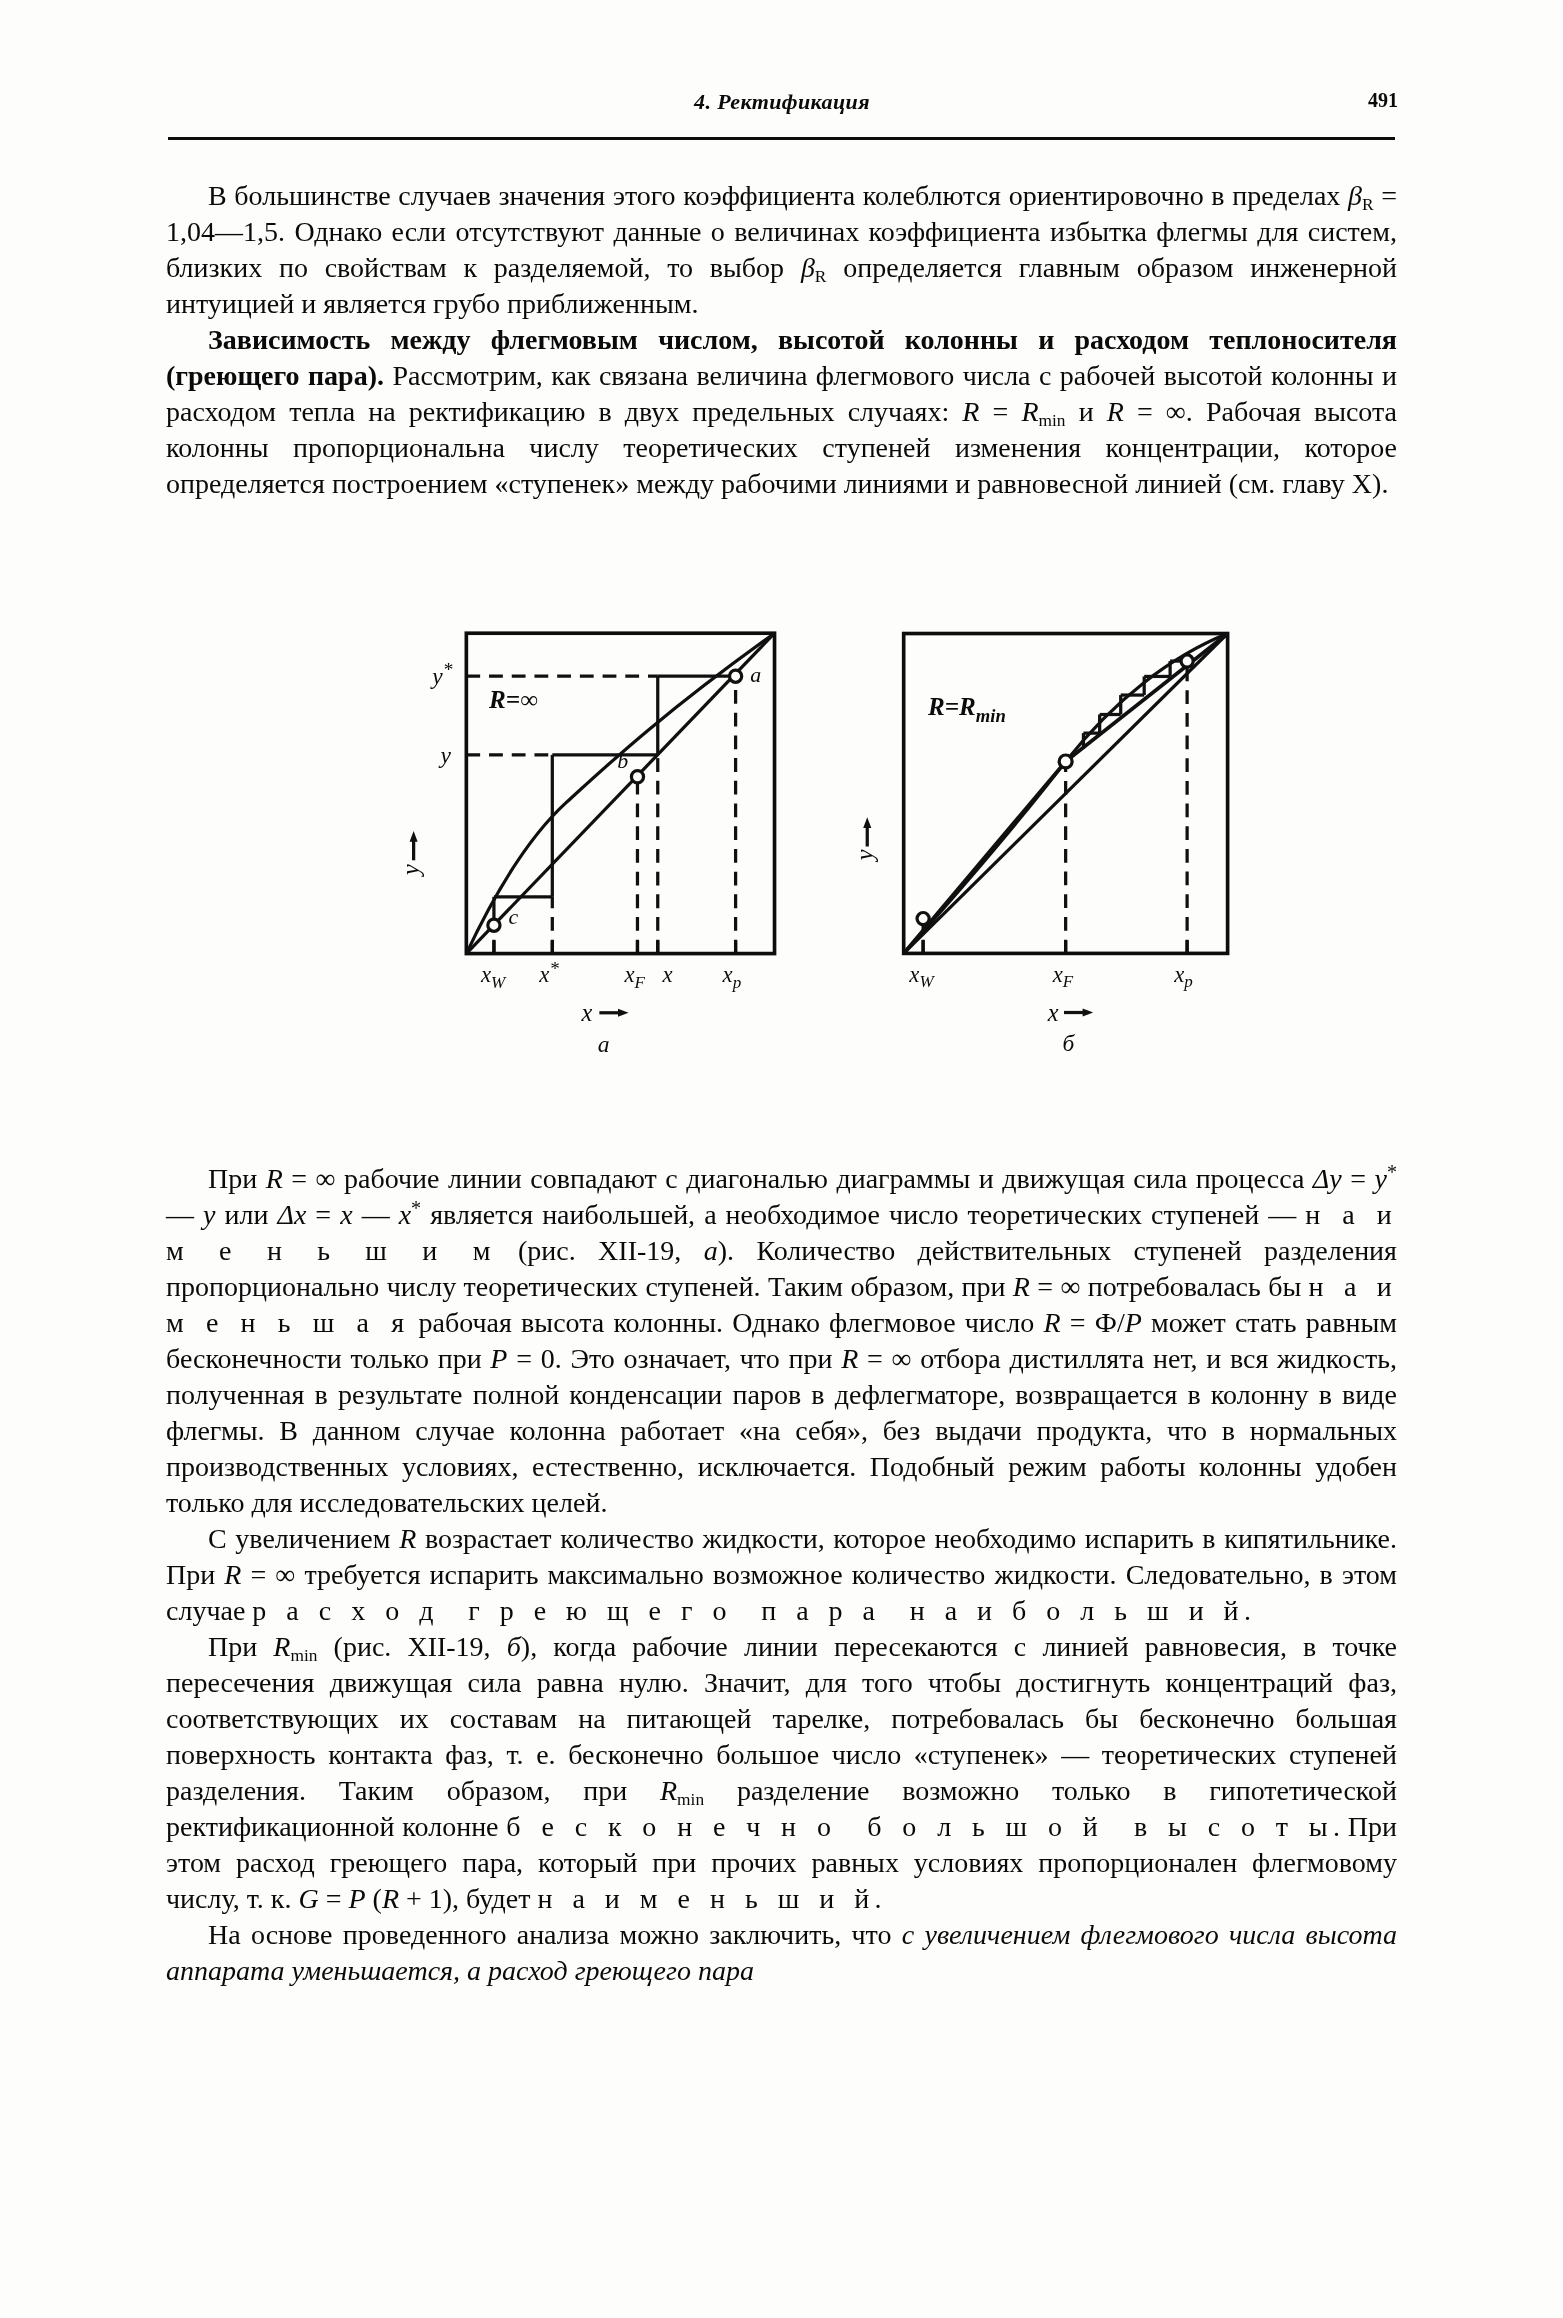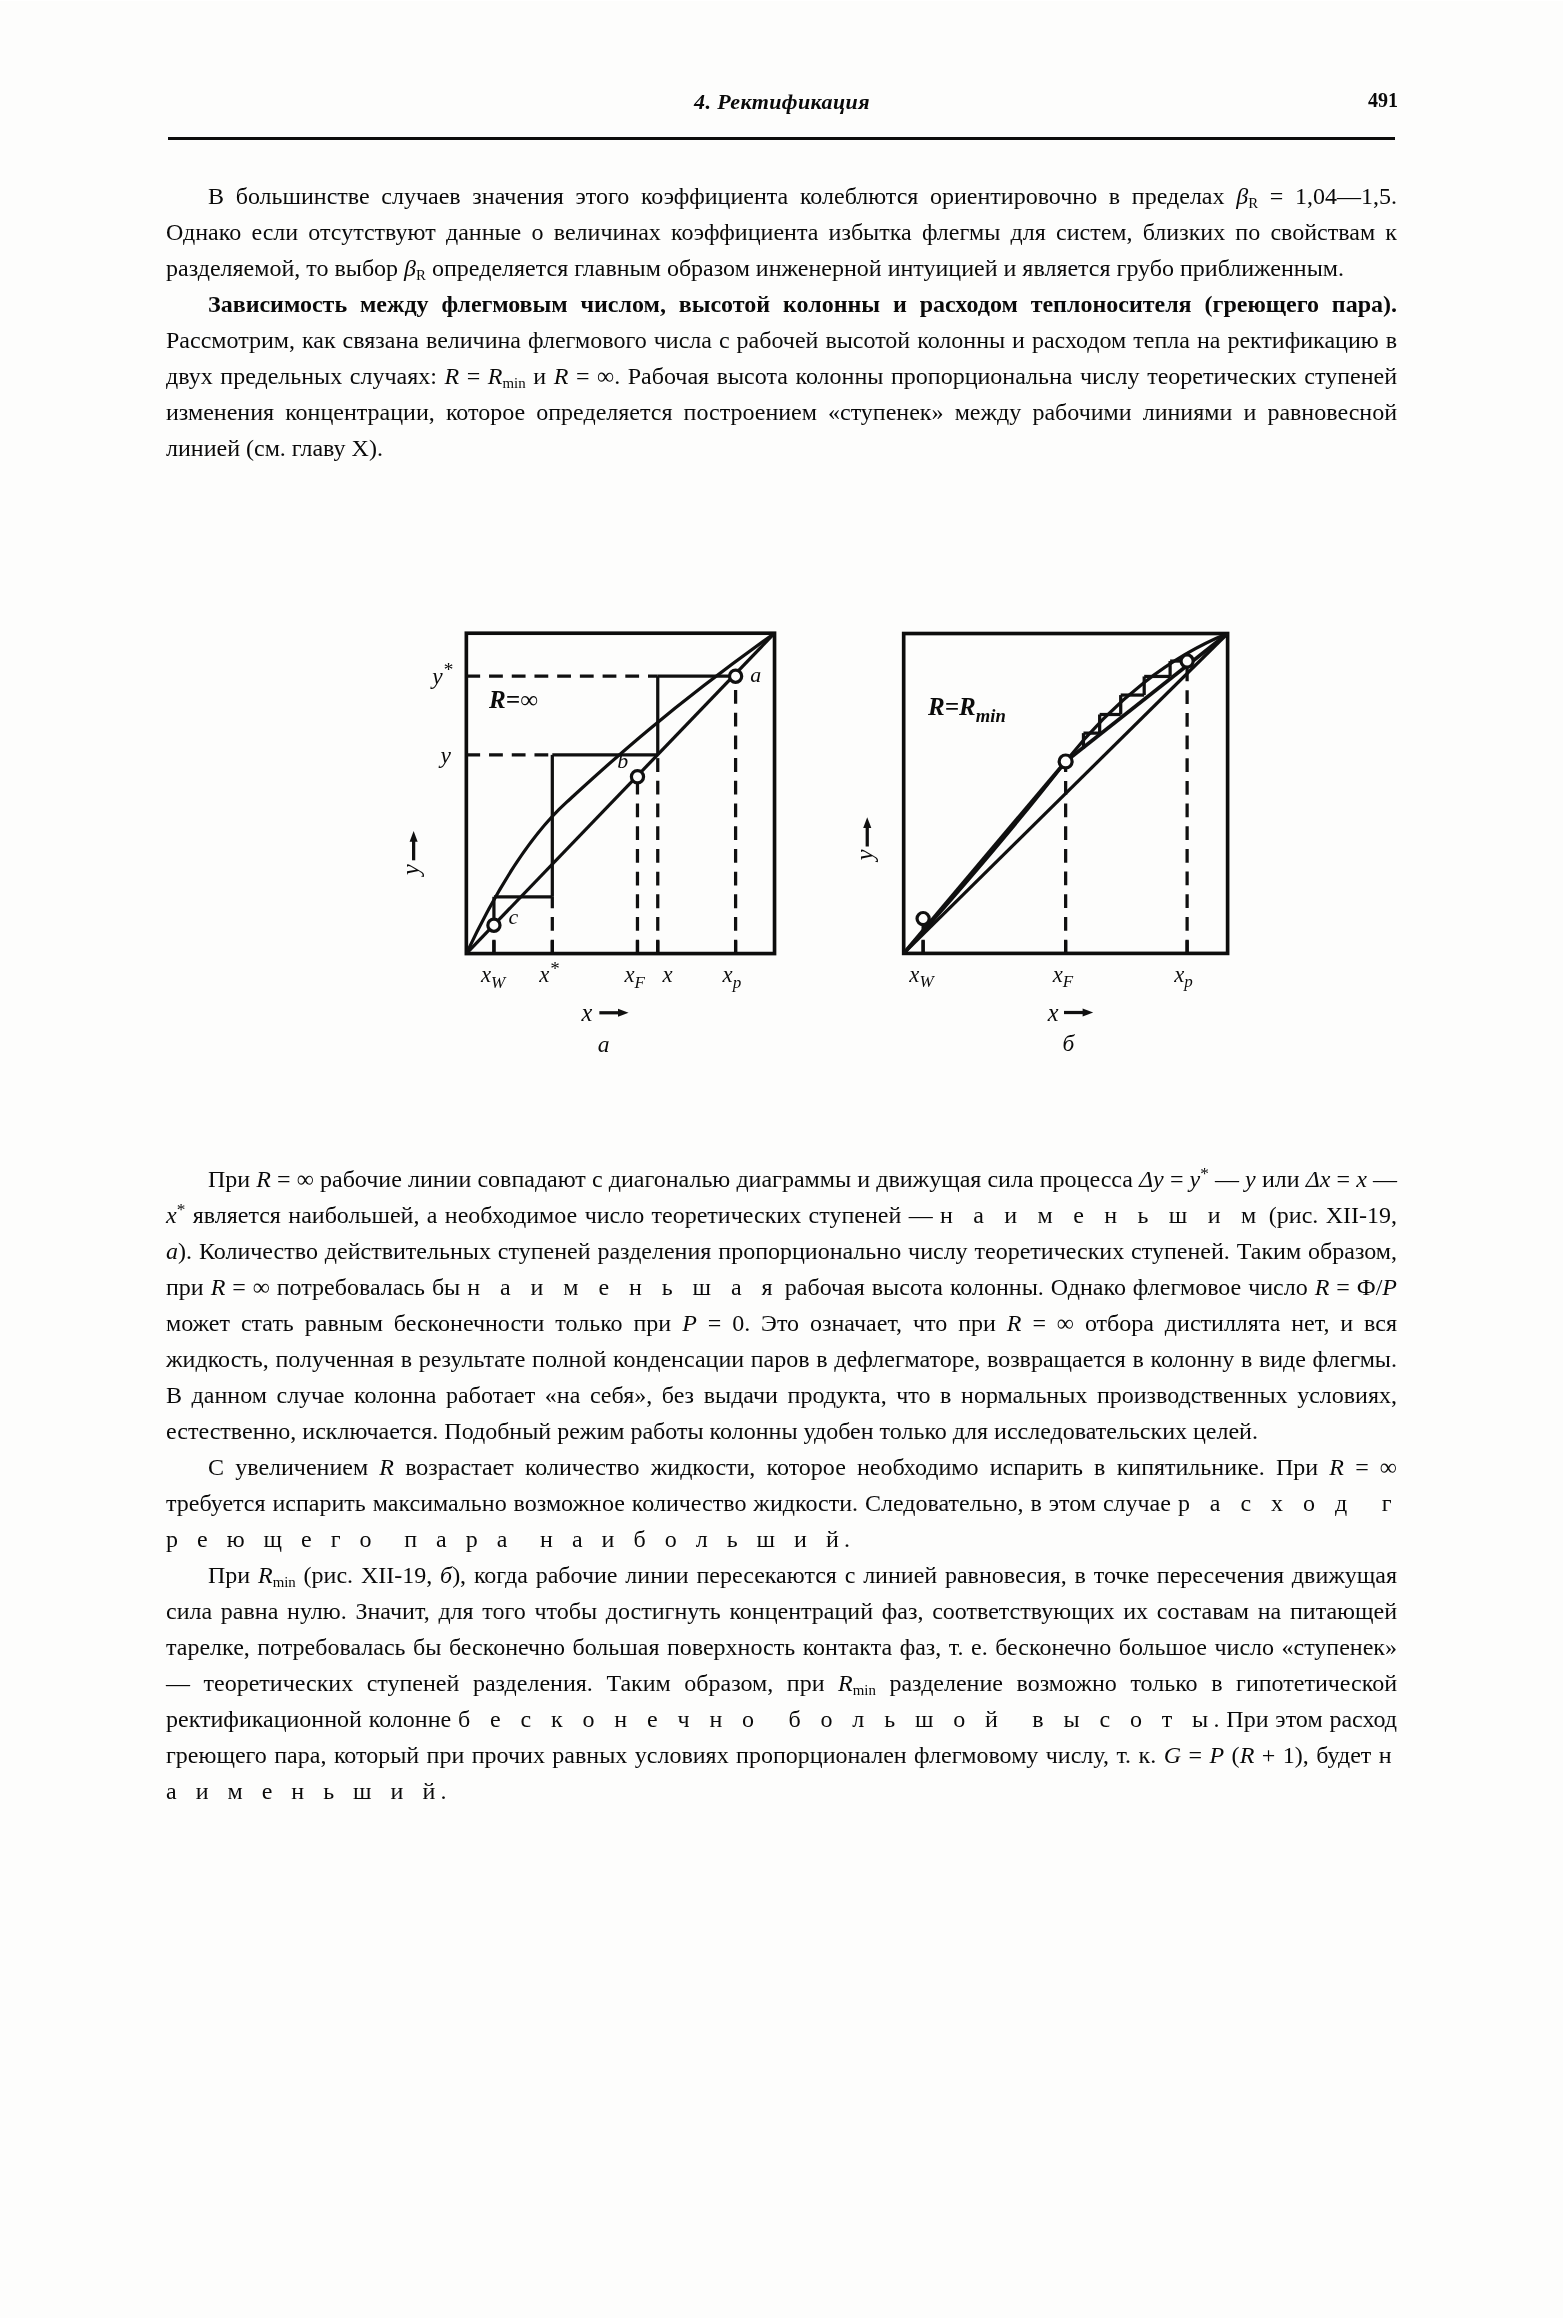--- a/index.html
+++ b/index.html
@@ -54,21 +54,21 @@
     width: 1227px;
     height: 3.2px;
     background: #0d0d0d;
   }
 
   
   .textblock {
     position: absolute;
     left: 166px;
     width: 1231px;
-    font-size: 24px;
+    font-size: 28px;
     line-height: 36px;
     text-align: justify;
     text-justify: inter-word;
     -webkit-hyphens: none;
     hyphens: none;
   }
   .textblock p {
     margin: 0;
     text-indent: 42px;
   }
@@ -332,16 +332,18 @@
       испарить в кипятильнике. При <span class="mathit">R</span> = ∞ требуется испарить максимально
       возможное количество жидкости. Следовательно, в этом случае <span class="sp">р а с х о д&nbsp; г р е ю щ е г о&nbsp; п а р а&nbsp; н а и б о л ь ш и й</span>.</p>
 
     <p>При <span class="mathit">R<sub>min</sub></span> (рис. XII-19, <span class="i">б</span>), когда рабочие линии пересекаются с линией
       равновесия, в точке пересечения движущая сила равна нулю. Значит,
       для того чтобы достигнуть концентраций фаз, соответствующих их составам на питающей тарелке, потребовалась бы бесконечно большая поверхность контакта фаз, т. е. бесконечно большое число «ступенек» — теоретических ступеней разделения. Таким образом, при <span class="mathit">R<sub>min</sub></span> разделение
       возможно только в гипотетической ректификационной колонне <span class="sp">б е с к о н е ч н о&nbsp; б о л ь ш о й&nbsp; в ы с о т ы</span>. При этом расход греющего пара,
       который при прочих равных условиях пропорционален флегмовому числу,
       т. к. <span class="mathit">G</span> = <span class="mathit">P</span> (<span class="mathit">R</span> + 1), будет <span class="sp">н а и м е н ь ш и й</span>.</p>
 
+    <p>На основе проведенного анализа можно заключить, что <span class="i">с увеличением
+      флегмового числа высота аппарата уменьшается, а расход греющего пара</span></p>
   </div>
 
 </div>
 
 
 </body></html>

